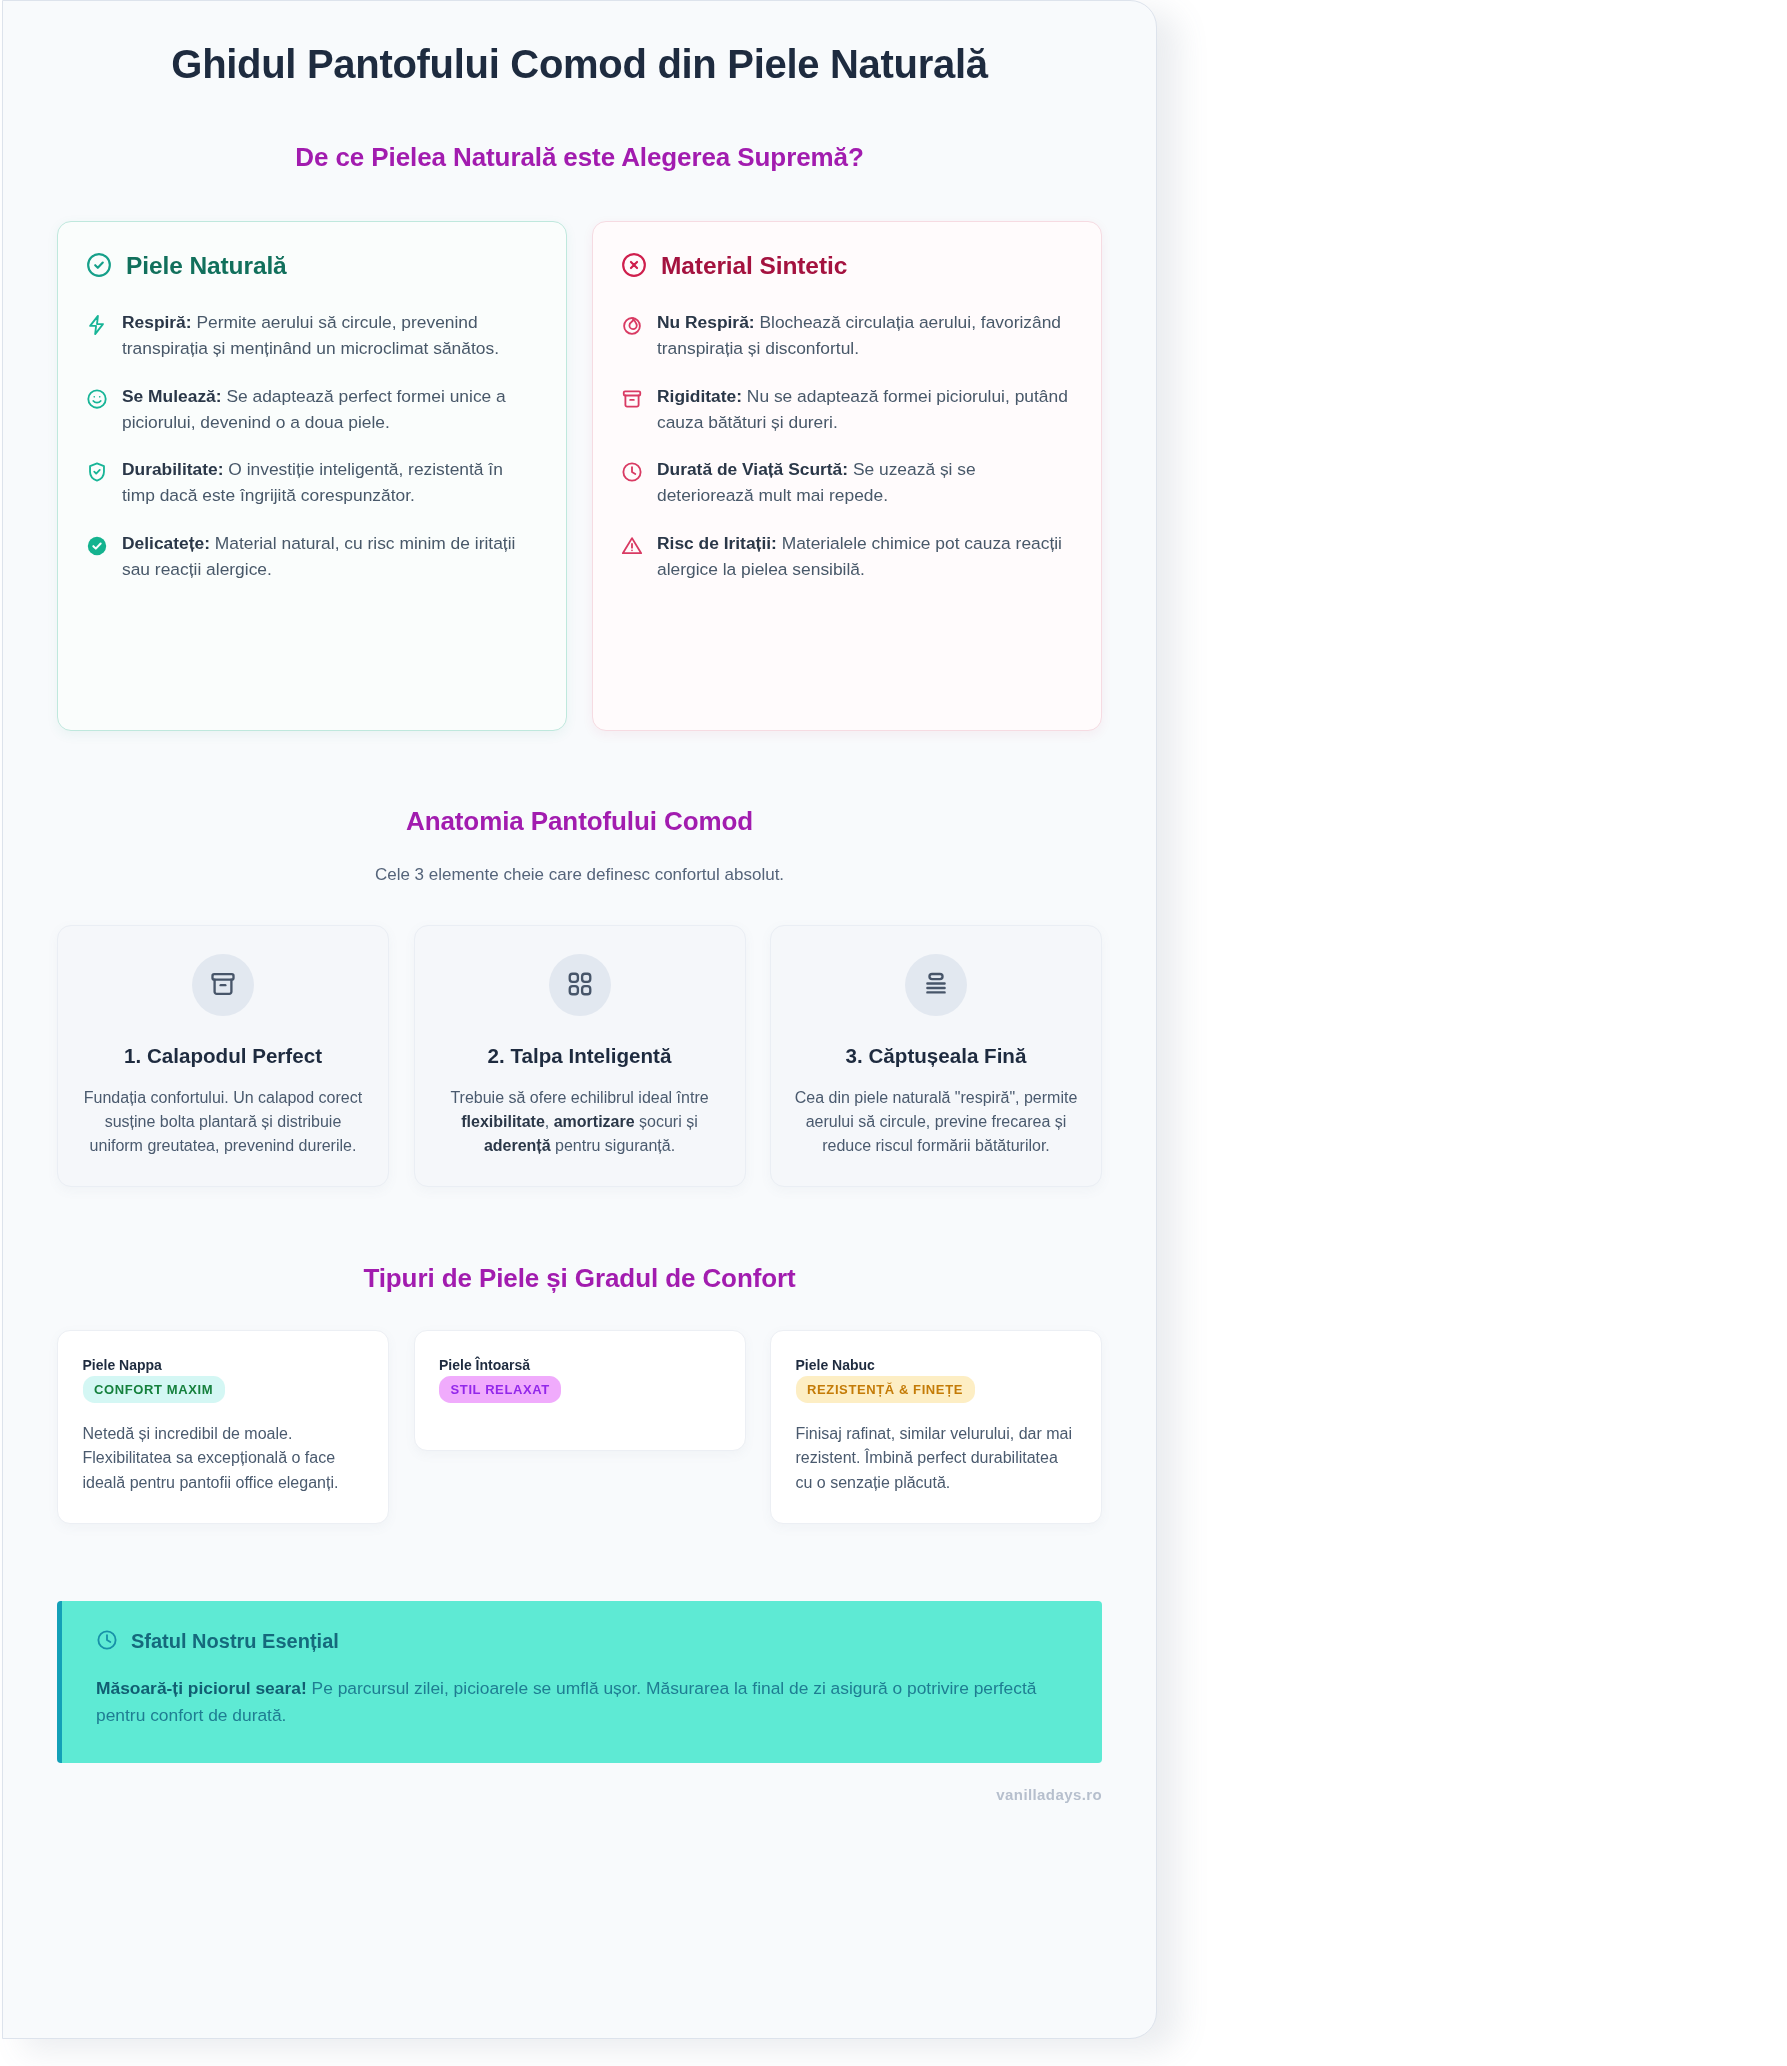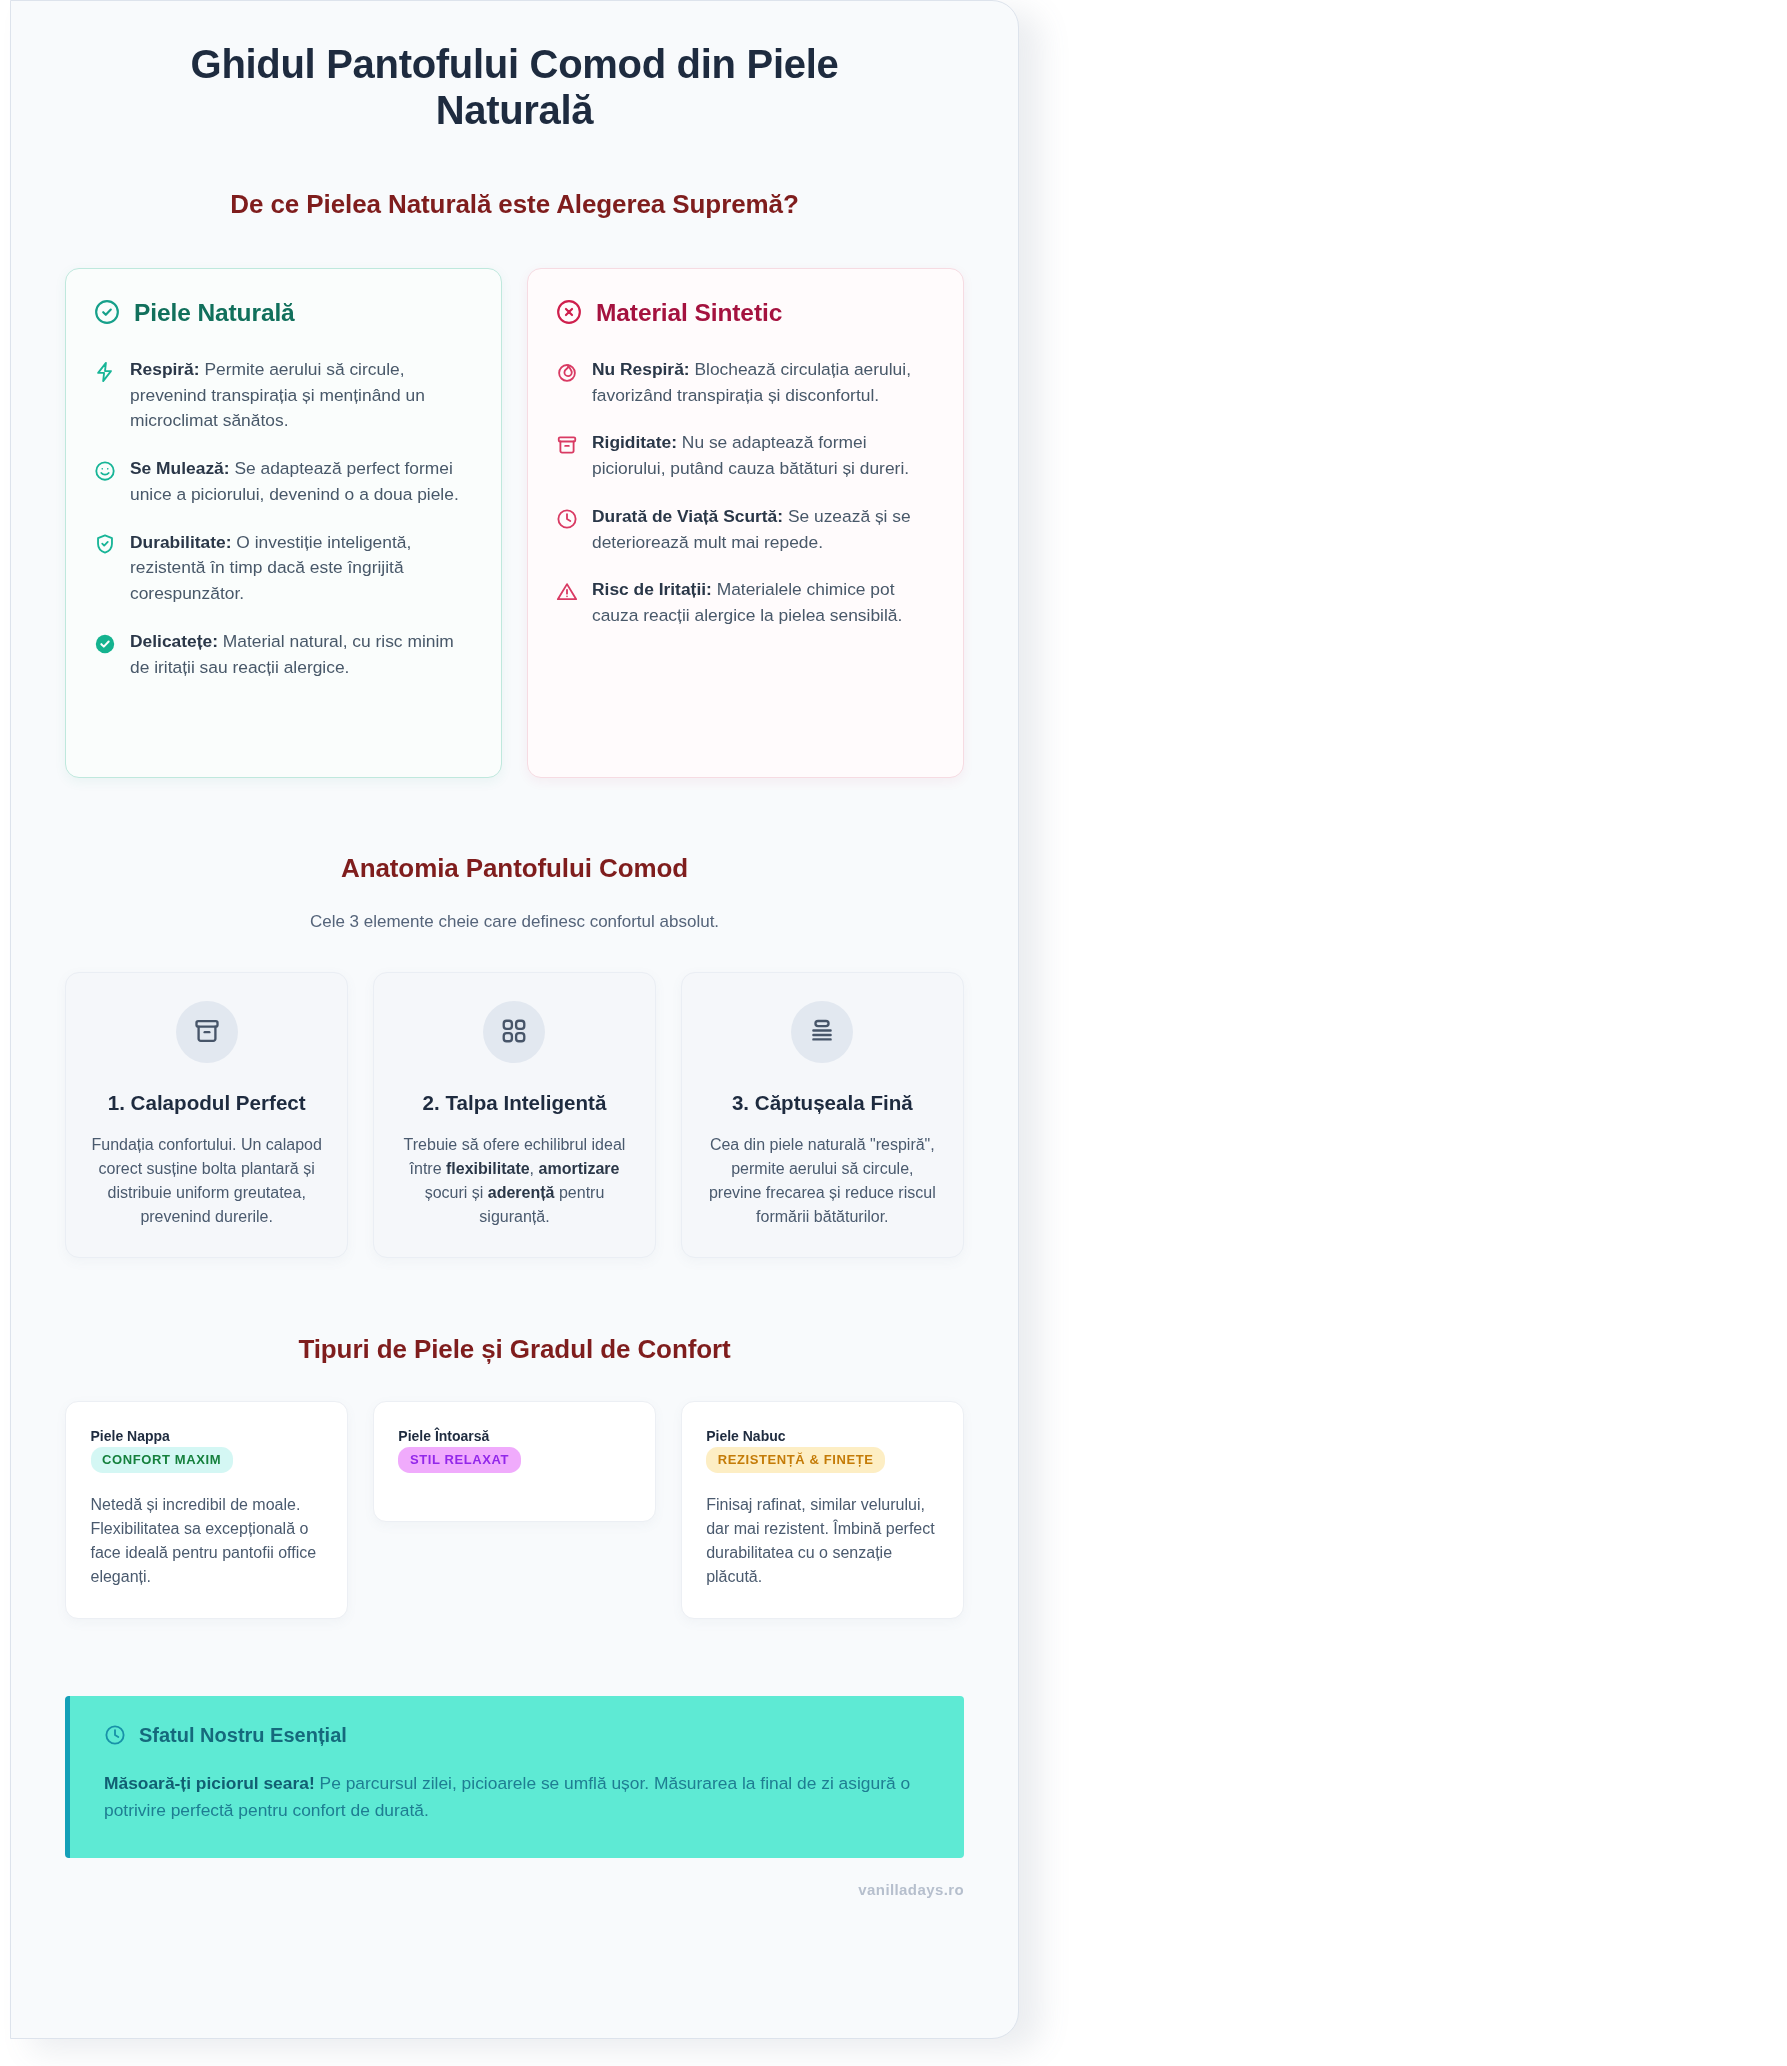--- a/index.html
+++ b/index.html
@@ -15,23 +15,23 @@
     position: relative;
     width: 1787px;
     height: 2066px;
     background: #ffffff;
     overflow: hidden;
   }
 
   
   #sheet {
     position: absolute;
-    left: 10px;
+    left: 2px;
     top: 0px;
-    width: 1009px;
+    width: 1155px;
     height: 2039px;
     background: #f8fafc;
     border: 1.3px solid #dde3ec;
     border-top-right-radius: 27px;
     border-bottom-right-radius: 27px;
     border-bottom-left-radius: 0px;
     border-top-left-radius: 0px;
     box-shadow: 22px 11.6px 31px rgba(100,116,139,0.13);
     padding: 0 54px;
   }
@@ -51,21 +51,21 @@
     font-size: 18px;
     color: #4a5a6e;
     font-weight: 400;
   }
 
   
   .sec-h2 {
     text-align: center;
     font-size: 26px;
     font-weight: 700;
-    color: #7f1d1d;
+    color: #a21caf;
     letter-spacing: -0.1px;
   }
   .sec-sub {
     text-align: center;
     font-size: 17px;
     color: #55647a;
     margin-top: 28px;
   }
 
   

